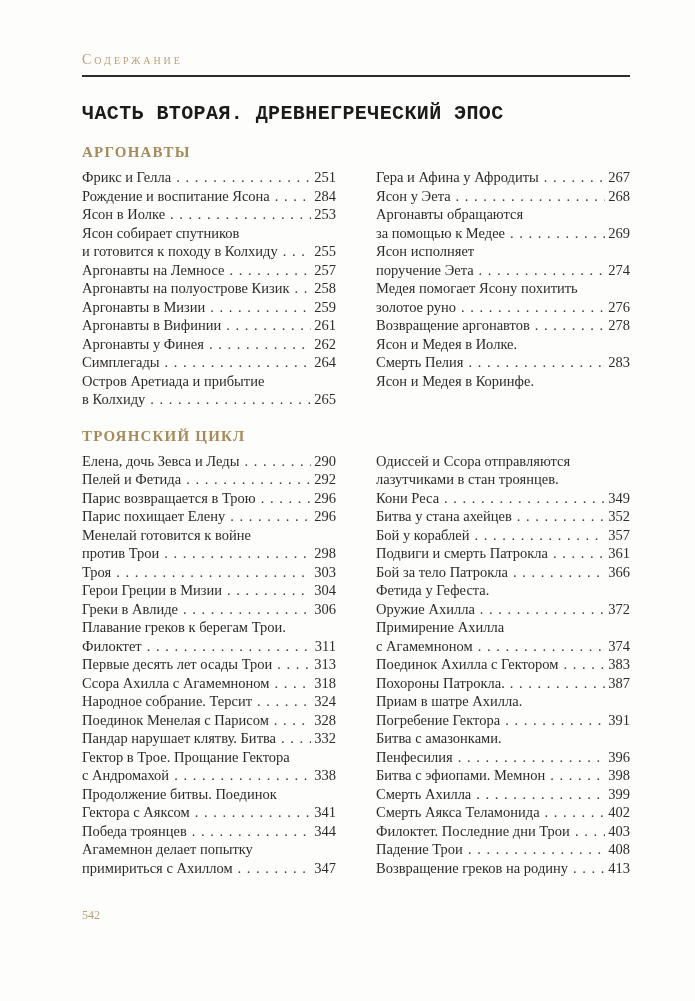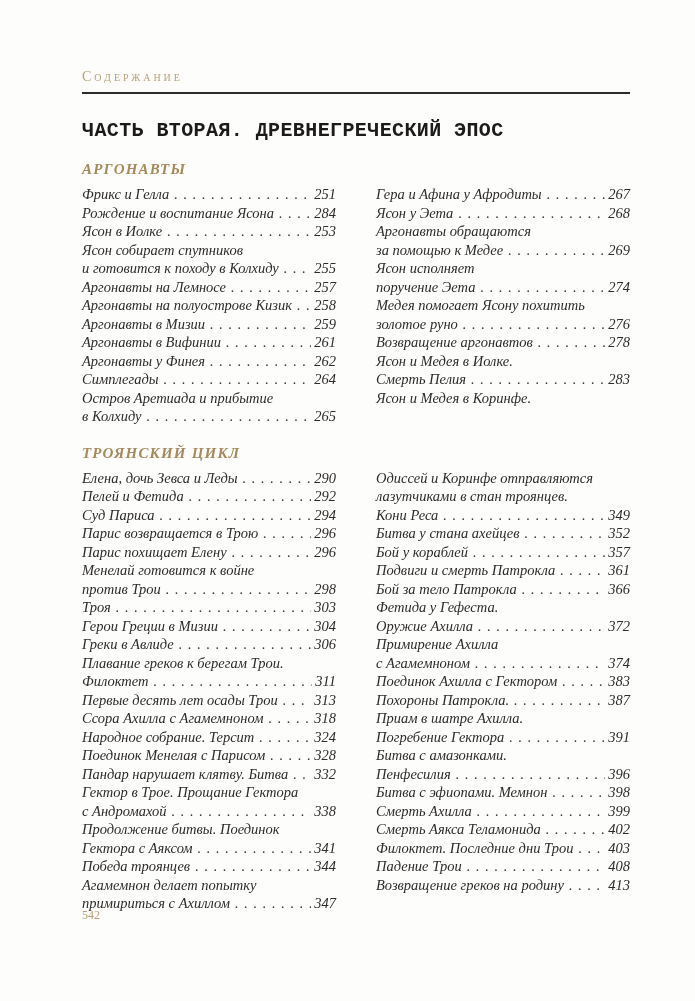--- a/index.html
+++ b/index.html
@@ -12,21 +12,21 @@
   *{margin:0;padding:0;box-sizing:border-box;}
   html,body{width:695px;height:1001px;}
   body{
     background:var(--bg);
     font-family:"Liberation Serif","DejaVu Serif",serif;
     color:var(--ink);
     position:relative;
   }
   .page{
     position:absolute;inset:0;
-    padding:69px 65px 0 82px;
+    padding:52px 65px 0 82px;
   }
   .running-head{
     font-variant:small-caps;
     letter-spacing:3px;
     font-size:14px;
     color:var(--gold-light);
   }
   .head-rule{
     border:none;
     border-top:2px solid var(--rule);
@@ -34,21 +34,21 @@
   }
   h1.part-title{
     margin-top:25px;
     font-size:20px;
     font-weight:bold;
     letter-spacing:.4px;
     color:#1d1b19;
     white-space:nowrap;
     font-family:Liberation Mono, monospace;
   }
-  section.toc-section{margin-top:19px;font-style:italic;}
+  section.toc-section{margin-top:19px;}
   h2.section-title{
     font-size:15px;
     font-weight:bold;
     letter-spacing:1.2px;
     color:var(--gold);
   }
   .cols{
     display:flex;
     gap:40px;
     margin-top:7px;
@@ -256,27 +256,20 @@
             </div>
             <div class="entry">
               <div class="line line-last">
                 <span class="t">Пелей и Фетида</span>
                 <span class="dots"></span>
                 <span class="pg">292</span>
               </div>
             </div>
             <div class="entry">
               <div class="line line-last">
-                <span class="t">Суд Париса</span>
-                <span class="dots"></span>
-                <span class="pg">294</span>
-              </div>
-            </div>
-            <div class="entry">
-              <div class="line line-last">
                 <span class="t">Парис возвращается в Трою</span>
                 <span class="dots"></span>
                 <span class="pg">296</span>
               </div>
             </div>
             <div class="entry">
               <div class="line line-last">
                 <span class="t">Парис похищает Елену</span>
                 <span class="dots"></span>
                 <span class="pg">296</span>
@@ -381,21 +374,21 @@
               <div class="line">Агамемнон делает попытку</div>
               <div class="line line-last">
                 <span class="t">примириться с Ахиллом</span>
                 <span class="dots"></span>
                 <span class="pg">347</span>
               </div>
             </div>
           </div>
       <div class="col">
             <div class="entry">
-              <div class="line">Одиссей и Коринфе отправляются</div>
+              <div class="line">Одиссей и Ссора отправляются</div>
               <div class="line">лазутчиками в стан троянцев.</div>
               <div class="line line-last">
                 <span class="t">Кони Реса</span>
                 <span class="dots"></span>
                 <span class="pg">349</span>
               </div>
             </div>
             <div class="entry">
               <div class="line line-last">
                 <span class="t">Битва у стана ахейцев</span>

